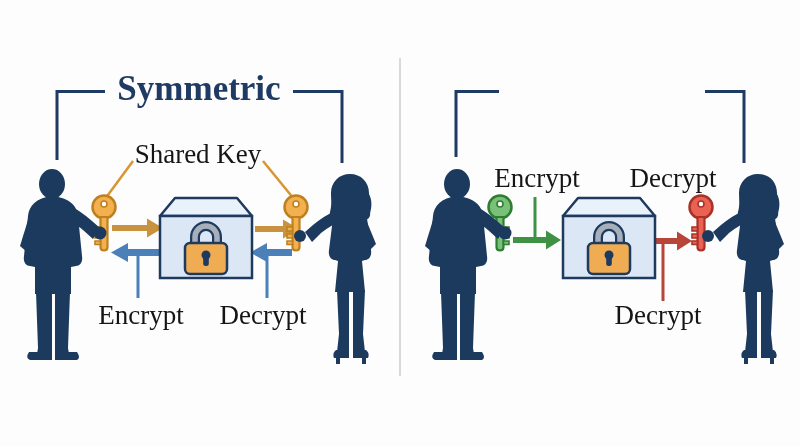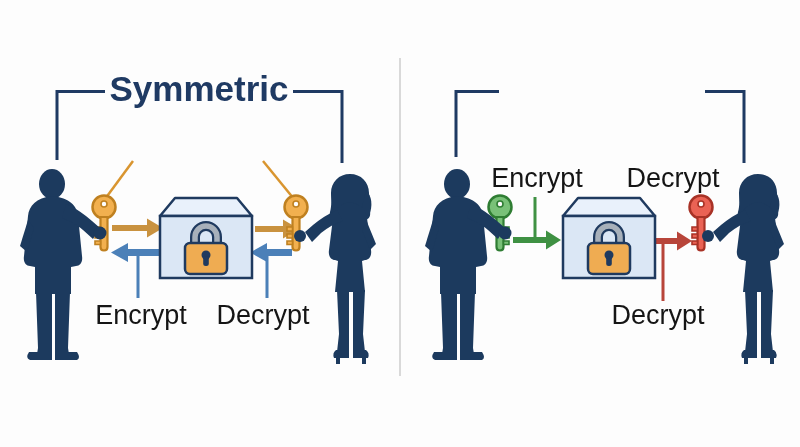--- a/index.html
+++ b/index.html
@@ -1,19 +1,19 @@
 <!DOCTYPE html>
 <html><head>
 <meta charset="utf-8">
 <style>
   html,body{margin:0;padding:0;background:#fdfdfd;}
   #canvas{
     position:relative;width:800px;height:447px;overflow:hidden;
     background:#fdfdfd;
-    font-family:Liberation Sans, sans-serif;
+    font-family:Liberation Serif, serif;
   }
   .panel{position:absolute;top:0;width:400px;height:447px;}
   #panel-left{left:0;}
   #panel-right{left:400px;}
   .panel svg{position:absolute;left:0;top:0;}
   .divider{position:absolute;left:399px;top:58px;width:2px;height:318px;background:#d9d9d9;}
   .title{
     position:absolute;top:68px;height:42px;line-height:42px;
     transform:translateX(-50%);
     font-size:35px;font-weight:700;color:#1f3a63;white-space:nowrap;
@@ -104,20 +104,21 @@
         <path d="M250 252.5 L267 243 V249 H292 V256 H267 V262 Z" fill="#4b80b8"></path>
         <rect x="265.5" y="256" width="3" height="42" fill="#4b80b8"></rect>
       </g>
       <use href="#lockbox" transform="translate(158,196)"></use>
       <use href="#key" transform="translate(90,194)" fill="#f2b04f" stroke="#bf8020"></use>
       <use href="#key" transform="translate(282,194)" fill="#f2b04f" stroke="#bf8020"></use>
       <use href="#man" transform="translate(22,168)"></use>
       <use href="#woman" transform="translate(312,172)"></use>
     </svg>
     <div class="title" style="left:199px">Symmetric</div>
+    <div class="label shared-key" style="left:198px">Shared Key</div>
     <div class="label row-label" style="left:141px">Encrypt</div>
     <div class="label row-label" style="left:263px">Decrypt</div>
   </section>
 
   <section class="panel" id="panel-right">
     <svg width="400" height="447" viewBox="0 0 400 447">
       <g stroke="#1f3a63" stroke-width="3" fill="none">
         <path d="M56 157 V91.5 H99"></path>
         <path d="M305 91.5 H344 V163"></path>
       </g>

